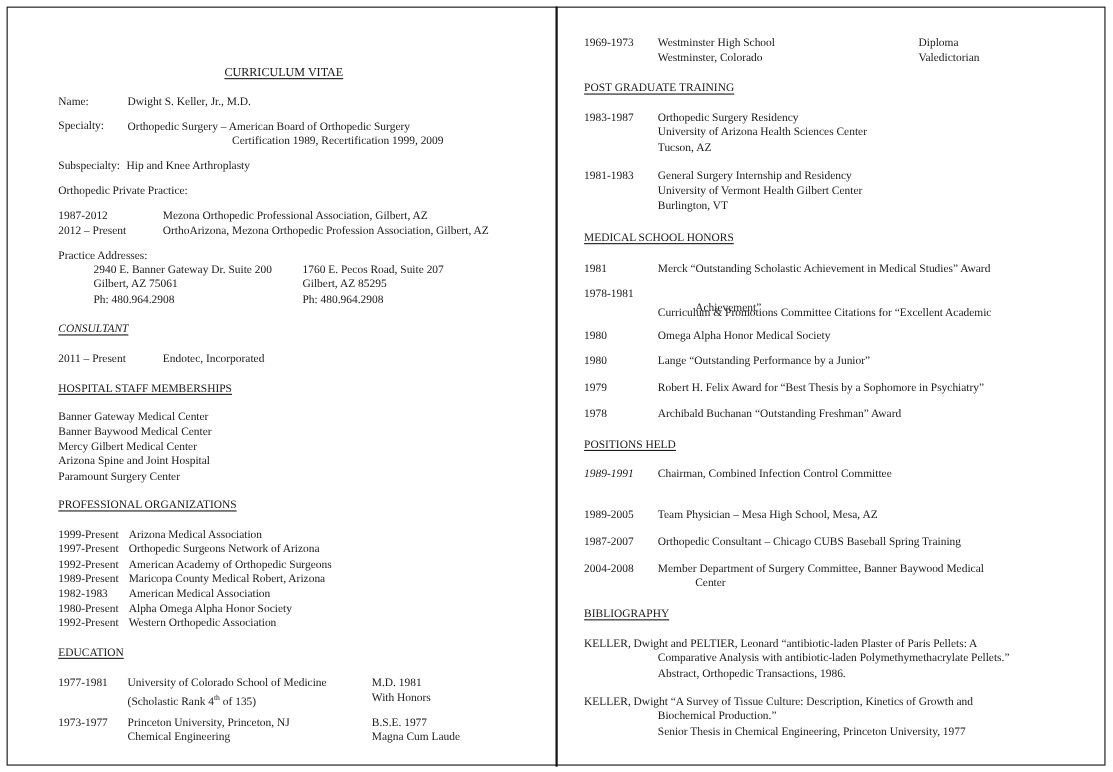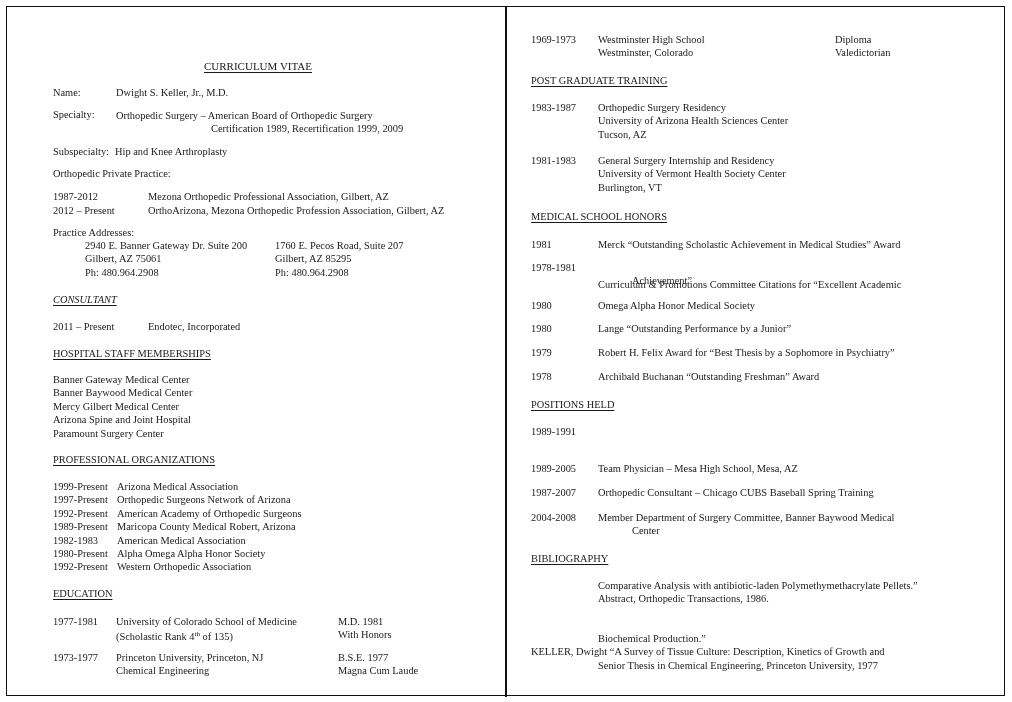--- a/index.html
+++ b/index.html
@@ -124,21 +124,21 @@
 
   <div class="abs" style="left:0;top:101px;">1983-1987</div>
   <div class="abs" style="left:67px;top:101px;">
     <div>Orthopedic Surgery Residency</div>
     <div>University of Arizona Health Sciences Center</div>
     <div>Tucson, AZ</div>
   </div>
   <div class="abs" style="left:0;top:154px;">1981-1983</div>
   <div class="abs" style="left:67px;top:154px;">
     <div>General Surgery Internship and Residency</div>
-    <div>University of Vermont Health Society Center</div>
+    <div>University of Vermont Health Gilbert Center</div>
     <div>Burlington, VT</div>
   </div>
 
   <div class="abs head" style="left:0;top:210px;">MEDICAL SCHOOL HONORS</div>
 
   <div class="abs" style="left:0;top:238px;">1981</div>
   <div class="abs" style="left:67px;top:238px;">Merck “Outstanding Scholastic Achievement in Medical Studies” Award</div>
 
   <div class="abs" style="left:0;top:261px;">1978-1981</div>
   <div class="abs" style="left:67px;top:278px;text-align:center;">Curriculum &amp; Promotions Committee Citations for “Excellent Academic</div>
@@ -151,38 +151,40 @@
   <div class="abs" style="left:67px;top:322px;">Lange “Outstanding Performance by a Junior”</div>
 
   <div class="abs" style="left:0;top:346px;">1979</div>
   <div class="abs" style="left:67px;top:346px;">Robert H. Felix Award for “Best Thesis by a Sophomore in Psychiatry”</div>
 
   <div class="abs" style="left:0;top:370px;">1978</div>
   <div class="abs" style="left:67px;top:370px;">Archibald Buchanan “Outstanding Freshman” Award</div>
 
   <div class="abs head" style="left:0;top:398px;">POSITIONS HELD</div>
 
-  <div class="abs" style="left:0;top:425px;">1989-1991</div>
+  <div class="abs" style="left:0;top:425px;font-style:italic;">1989-1991</div>
   <div class="abs" style="left:67px;top:425px;">
+    <div>Chairman, Combined Infection Control Committee</div>
   </div>
 
   <div class="abs" style="left:0;top:462px;">1989-2005</div>
   <div class="abs" style="left:67px;top:462px;">Team Physician – Mesa High School, Mesa, AZ</div>
 
   <div class="abs" style="left:0;top:486px;">1987-2007</div>
   <div class="abs" style="left:67px;top:486px;">Orthopedic Consultant – Chicago CUBS Baseball Spring Training</div>
 
   <div class="abs" style="left:0;top:511px;">2004-2008</div>
   <div class="abs" style="left:67px;top:511px;">Member Department of Surgery Committee, Banner Baywood Medical</div>
   <div class="abs" style="left:101px;top:524px;">Center</div>
 
   <div class="abs head" style="left:0;top:552px;">BIBLIOGRAPHY</div>
 
   <div class="abs" style="left:0;top:579px;">
+    <div>KELLER, Dwight and PELTIER, Leonard “antibiotic-laden Plaster of Paris Pellets:   A</div>
     <div style="padding-left:67px;">Comparative Analysis with antibiotic-laden Polymethymethacrylate Pellets.”</div>
     <div style="padding-left:67px;">Abstract, Orthopedic Transactions, 1986.</div>
   </div>
   <div class="abs" style="left:0;top:632px;">
+    <div>KELLER, Dwight “A Survey of Tissue Culture:  Description, Kinetics of Growth and</div>
     <div style="padding-left:67px;">Biochemical Production.”</div>
-    <div>KELLER, Dwight “A Survey of Tissue Culture:  Description, Kinetics of Growth and</div>
     <div style="padding-left:67px;">Senior Thesis in Chemical Engineering, Princeton University, 1977</div>
   </div>
 </div>
 
 </body></html>

